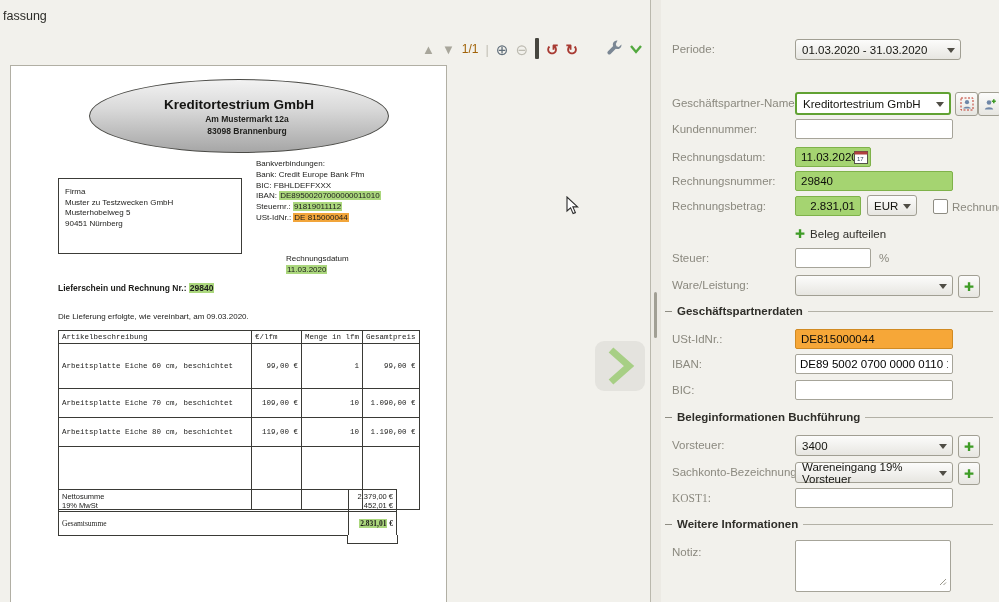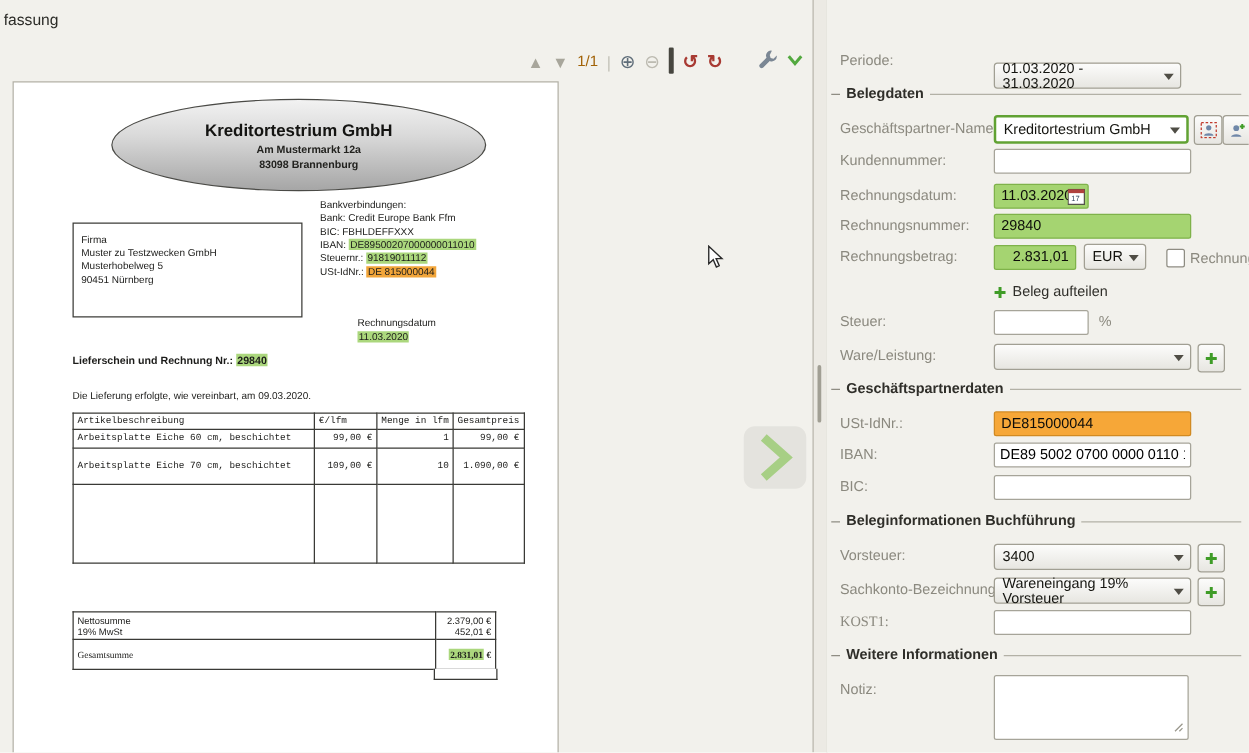--- a/index.html
+++ b/index.html
@@ -158,31 +158,37 @@
           <col style="width:47px">
           <col style="width:48px">
         </colgroup>
       <tbody>
           <tr>
         <th>Artikelbeschreibung</th>
         <th>€/lfm</th>
         <th>Menge in lfm</th>
         <th>Gesamtpreis</th>
       </tr>
-      <tr style="height:15px;margin-left:16px;">
+      <tr style="height:45px;margin-left:16px;">
         <td>Arbeitsplatte Eiche 60 cm, beschichtet</td>
         <td class="num">99,00 €</td>
         <td class="num">1</td>
         <td class="num">99,00 €</td>
       </tr>
       <tr style="height:29px;">
         <td>Arbeitsplatte Eiche 70 cm, beschichtet</td>
         <td class="num">109,00 €</td>
         <td class="num">10</td>
         <td class="num">1.090,00 €</td>
+      </tr>
+      <tr style="height:29px;">
+        <td>Arbeitsplatte Eiche 80 cm, beschichtet</td>
+        <td class="num">119,00 €</td>
+        <td class="num">10</td>
+        <td class="num">1.190,00 €</td>
       </tr>
       <tr style="height:63px;">
         <td></td>
             <td></td>
             <td></td>
             <td></td>
       </tr>
     </tbody>
       </table>
 
@@ -217,30 +223,25 @@
     </svg>
   </div>
 
   <div class="splitter">
     <div class="handle"></div>
   </div>
 
   <div class="panel">
 
     <span class="flabel" style="top:43px;">Periode:</span>
-    <div class="dd" style="left:134px;top:39px;width:150px;margin-top:11px;">
+    <div class="dd" style="left:134px;top:39px;width:166px;">
       <span>01.03.2020 - 31.03.2020</span>
         <span class="arrow"></span>
     </div>
 
-    <div class="section" style="top:69px;">
-      <span class="dash"></span>
-        <span class="slabel">Belegdaten</span>
-        <span class="line"></span>
-    </div>
 
     <span class="flabel" style="top:97px;">Geschäftspartner-Name:</span>
     <div class="dd greenb" style="left:134px;top:92px;width:156px;">
       <span>Kreditortestrium GmbH</span>
         <span class="arrow"></span>
     </div>
     <div class="iconbtn" style="left:294px;top:92px;">
       <svg width="14" height="14" viewBox="0 0 14 14">
         <rect x="1" y="1" width="12" height="12" fill="none" stroke="#c0392b" stroke-width="1" stroke-dasharray="2,1.5"></rect>
         <circle cx="7" cy="5.2" r="2.1" fill="#6f87a8"></circle>

